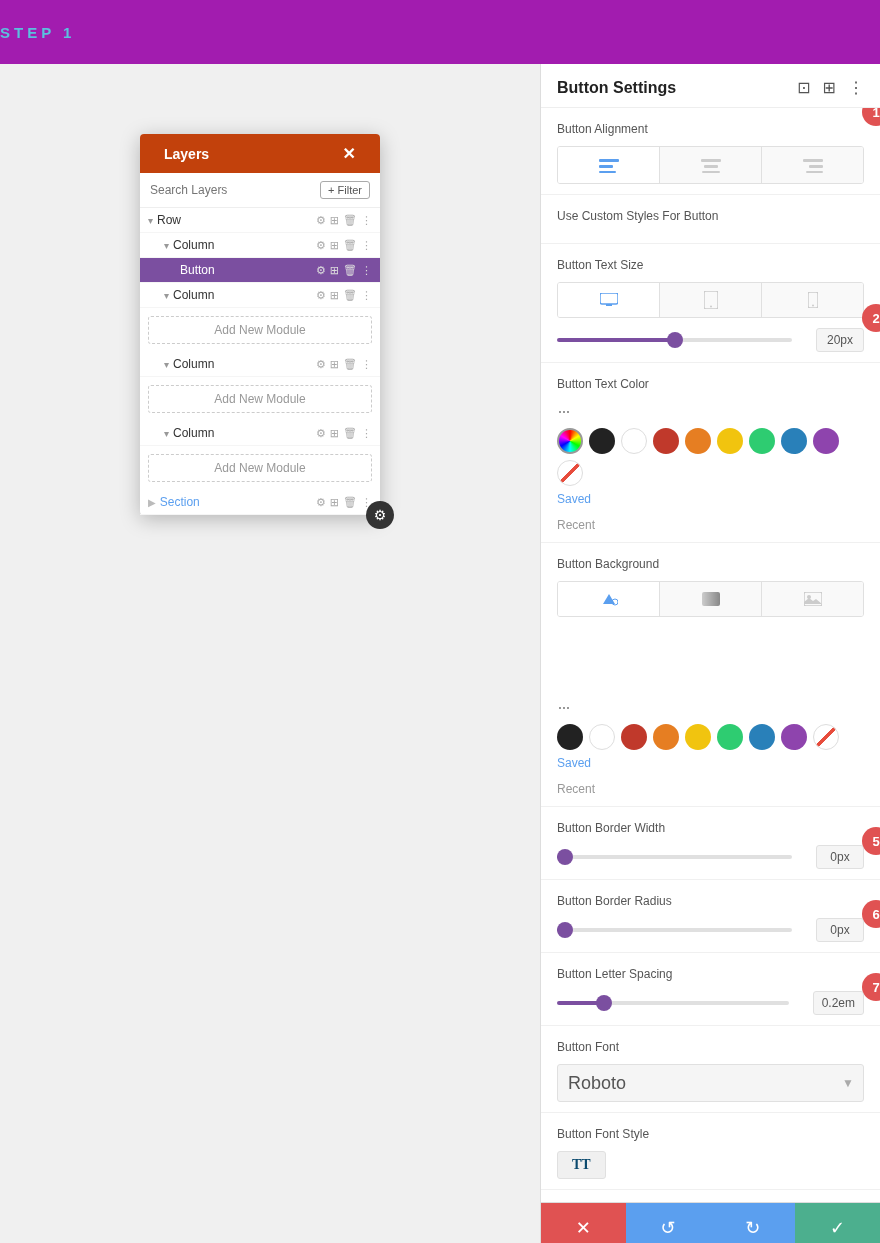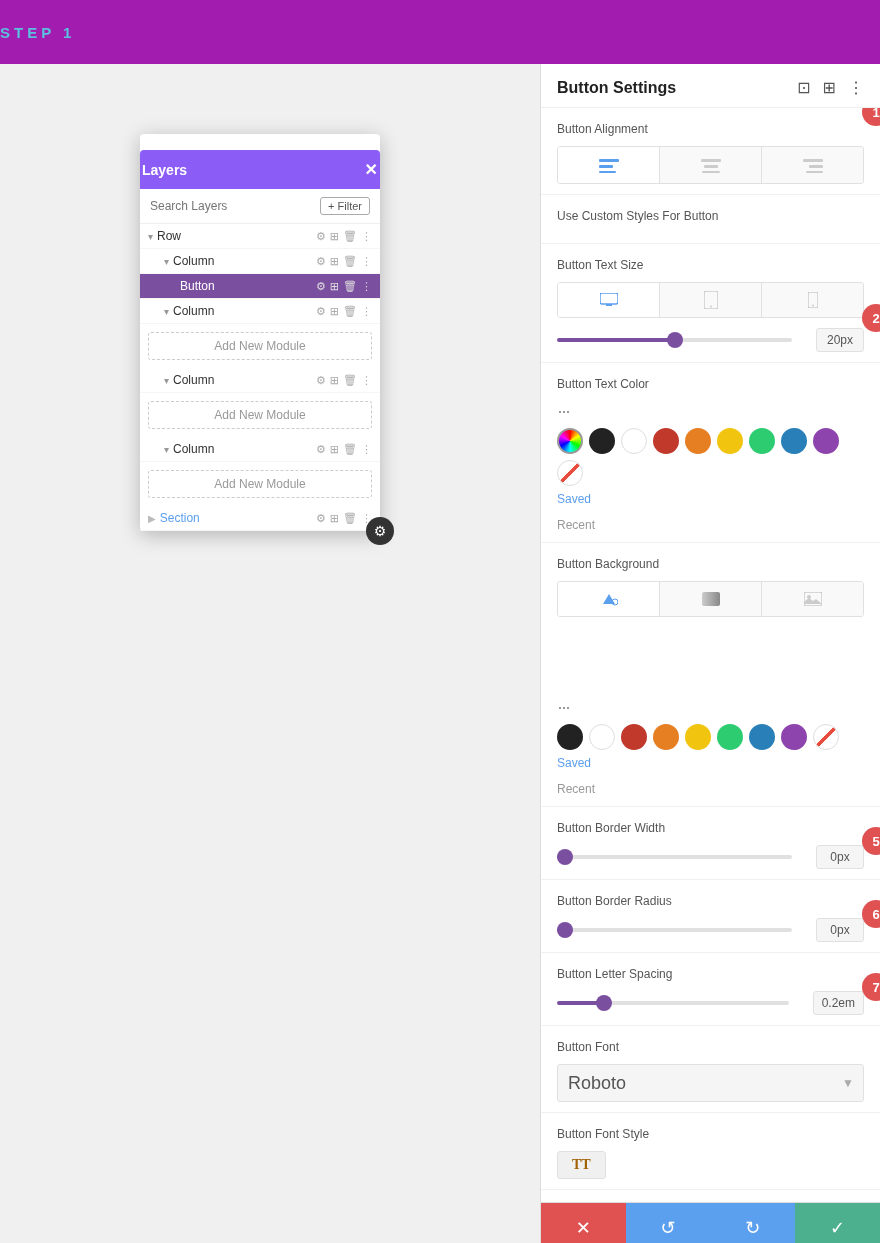--- a/index.html
+++ b/index.html
@@ -48,30 +48,29 @@
       position: absolute;
       top: 70px;
       left: 140px;
       width: 240px;
       background: #fff;
       border-radius: 4px;
       box-shadow: 0 4px 20px rgba(0,0,0,0.25);
       z-index: 10;
     }
     .layers-header {
-      background: #8b5cf6;
+      background: #c2410c;
       color: #fff;
-      padding: 10px 2px;
+      padding: 10px 24px;
       border-radius: 4px 4px 0 0;
       display: flex;
       align-items: center;
       justify-content: space-between;
       font-size: 14px;
       font-weight: 600;
-      margin-top: 16px;
     }
     .layers-header-close {
       cursor: pointer;
       font-size: 16px;
       color: #fff;
     }
     .layers-search-bar {
       display: flex;
       align-items: center;
       padding: 8px 10px;
@@ -469,21 +468,21 @@
     }
 
     
     .font-style-btn {
       background: #f0f0f0;
       border: 1px solid #e0e0e0;
       border-radius: 3px;
       padding: 5px 14px;
       font-size: 14px;
       font-weight: 700;
-      color: #a16207;
+      color: #0c4a6e;
       cursor: pointer;
       font-family: serif;
     }
 
     
     .action-bar {
       display: flex;
       border-top: 1px solid #ddd;
       height: 50px;
     }

